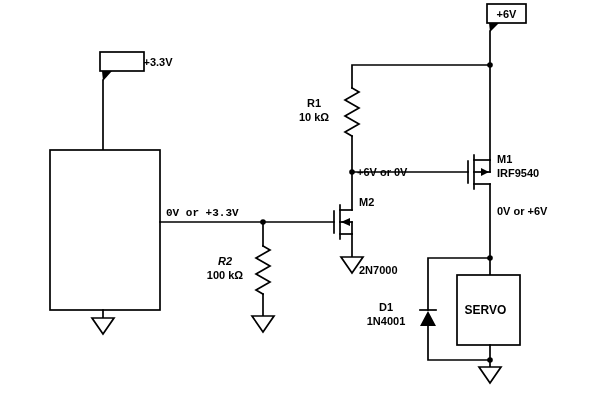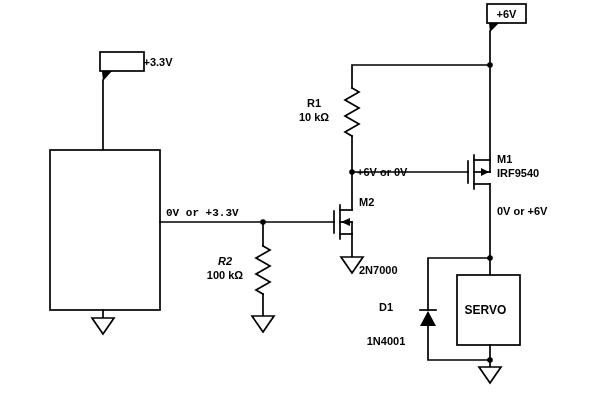--- a/index.html
+++ b/index.html
@@ -136,21 +136,21 @@
   <div class="lbl right" style="left:196px; top:255px; width:58px;font-style:italic;">R2</div>
   <div class="lbl right" style="left:196px; top:269px; width:58px;">100 kΩ</div>
 
   <div class="lbl" style="left:359px; top:196px;">M2</div>
   <div class="lbl" style="left:359px; top:236px;margin-top:28px;">2N7000</div>
 
   <div class="lbl" style="left:497px; top:153px;">M1</div>
   <div class="lbl" style="left:497px; top:167px;">IRF9540</div>
 
   <div class="lbl right" style="left:356px; top:301px; width:60px;">D1</div>
-  <div class="lbl right" style="left:356px; top:315px; width:60px;margin-top:20px;">1N4001</div>
+  <div class="lbl right" style="left:356px; top:315px; width:60px;">1N4001</div>
 
   <div class="lbl" style="left:166px; top:207px;font-family:Liberation Mono, monospace;">0V or +3.3V</div>
 
   <div class="lbl" style="left:357px; top:166px;">+6V or 0V</div>
 
   <div class="lbl" style="left:497px; top:205px;">0V or +6V</div>
 
 </div>
 
 </body></html>

